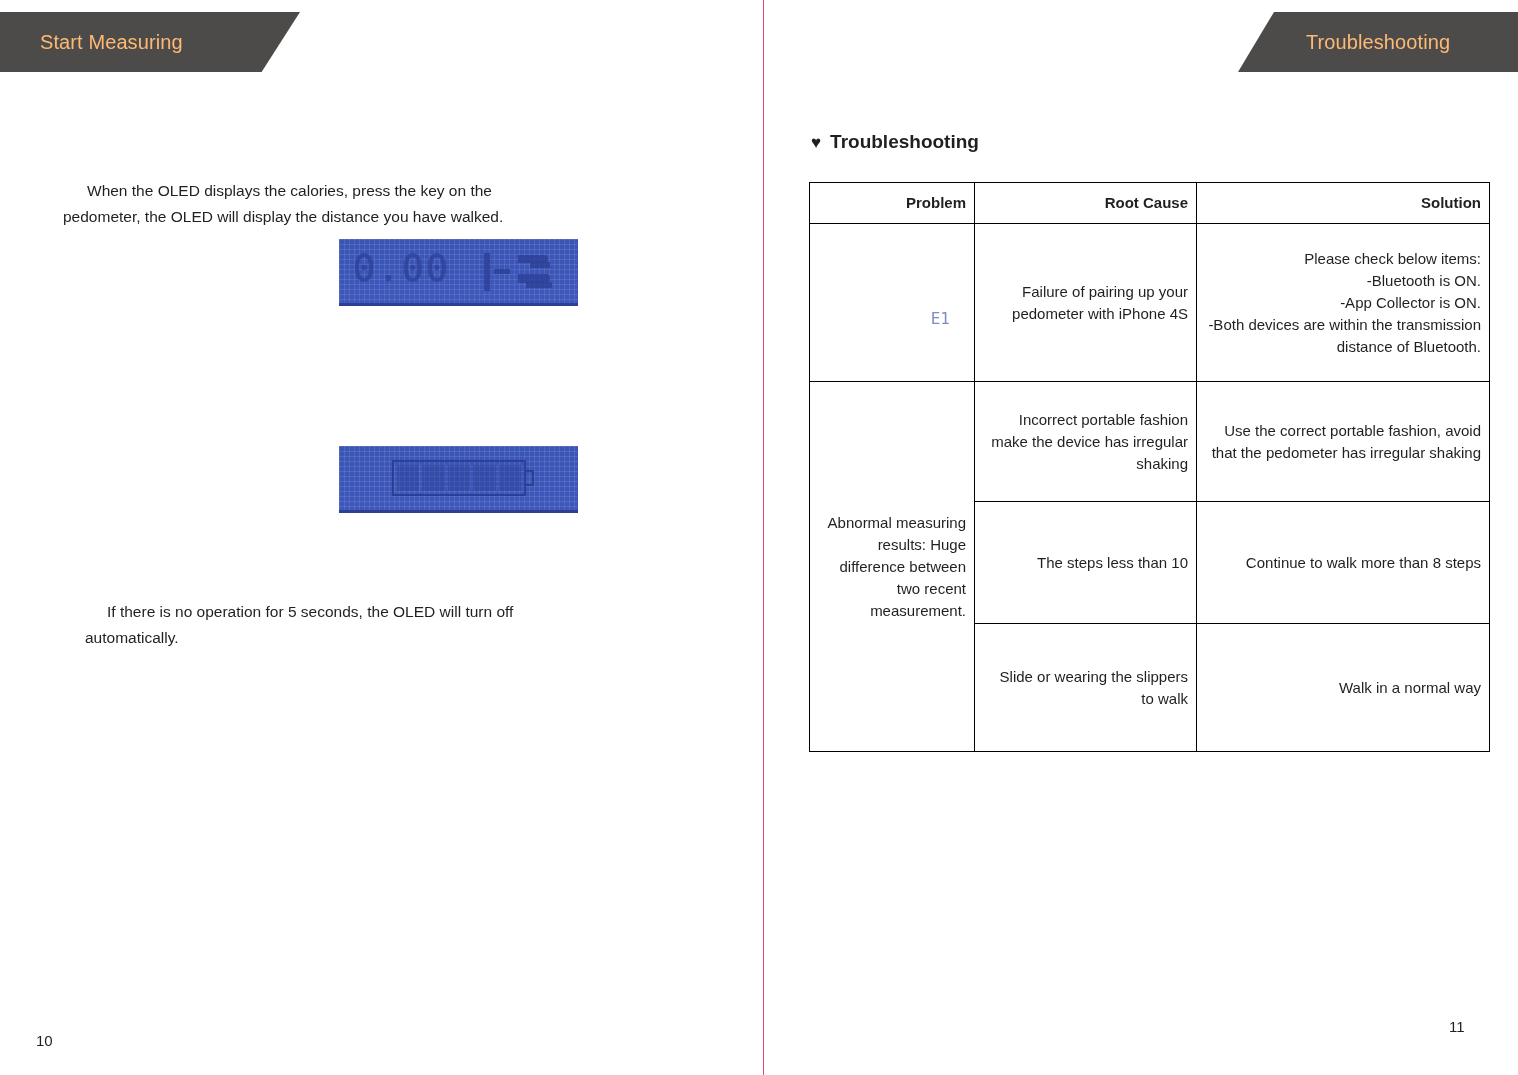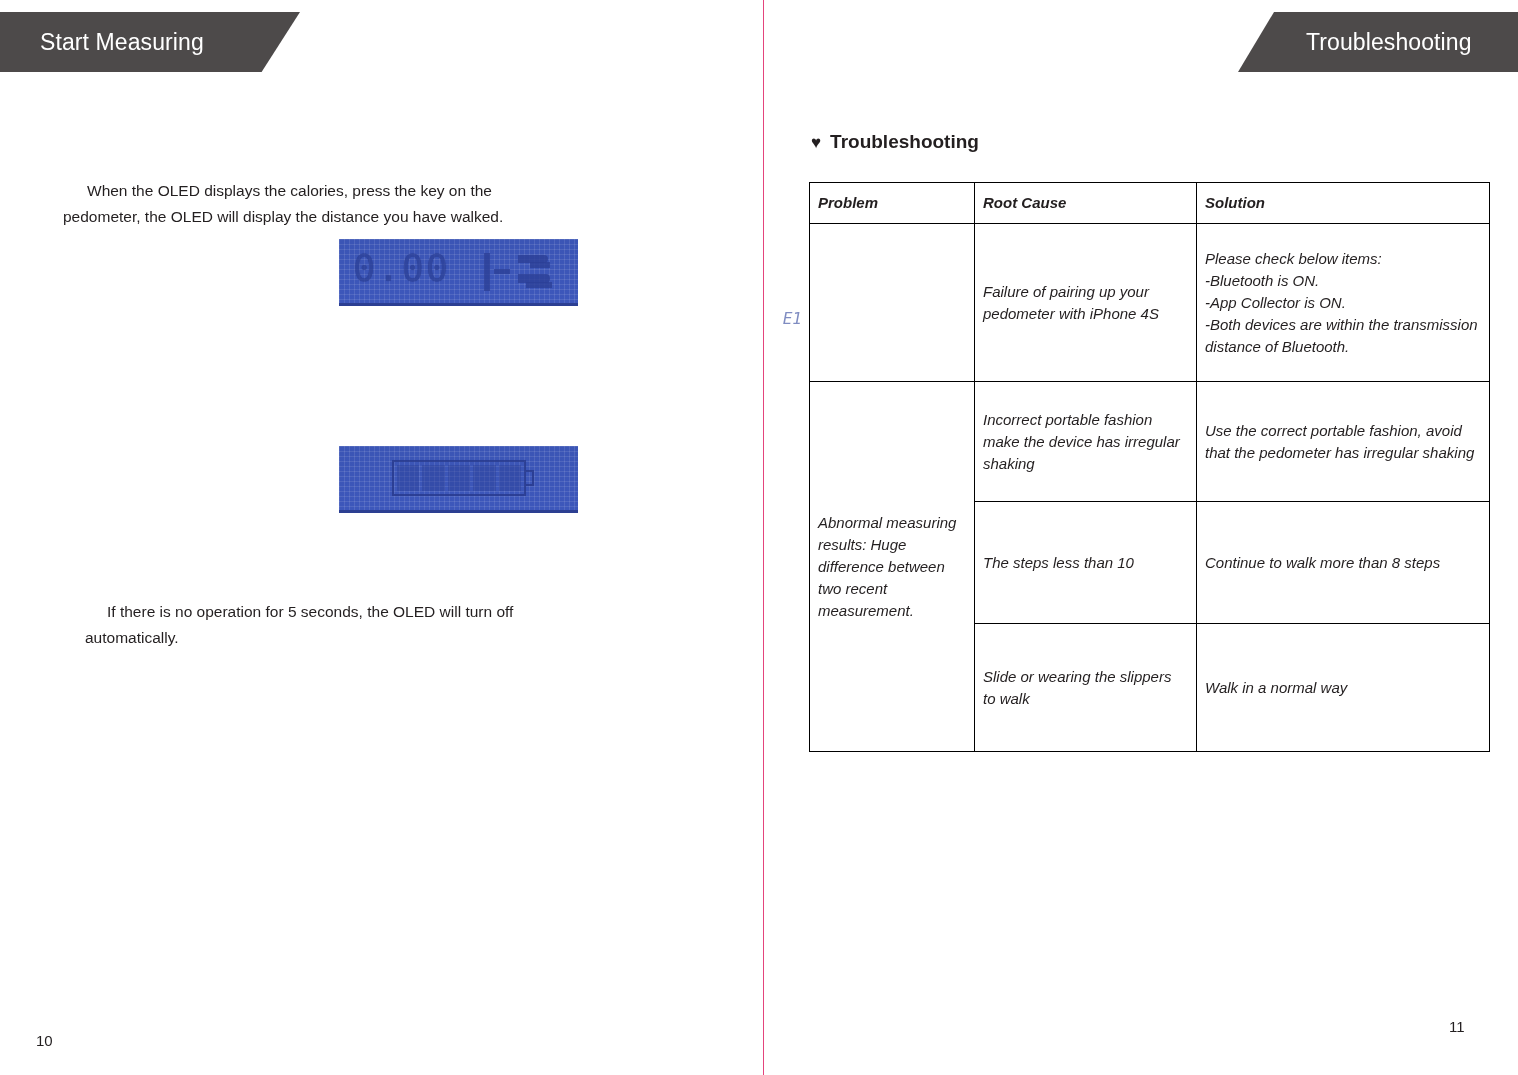--- a/index.html
+++ b/index.html
@@ -46,22 +46,22 @@
     clip-path: polygon(0 0, 100% 0, 88% 100%, 0 100%);
   }
   .banner-right {
     right: -20px;
     width: 300px;
     padding-left: 68px;
     box-sizing: border-box;
     clip-path: polygon(12% 0, 100% 0, 100% 100%, 0 100%);
   }
   .banner-title {
-    color: #ffffff;
-    font-size: 23px;
+    color: #fdba74;
+    font-size: 20px;
     letter-spacing: 0.1px;
     white-space: nowrap;
   }
 
   
   .page-left {
     position: absolute;
     left: 0;
     top: 0;
     width: 763px;
@@ -203,23 +203,22 @@
     border-collapse: collapse;
     table-layout: fixed;
   }
   .ts-table td, .ts-table th {
     border: 1.5px solid #000000;
     font-size: 15px;
     line-height: 22px;
     color: #231f20;
     padding: 6px 8px;
     vertical-align: middle;
-    text-align: left;
+    text-align: right;
     font-weight: normal;
-    font-style: italic;
   }
   .ts-table th {
     font-weight: bold;
     height: 32px;
     padding: 4px 8px;
   }
   .col-problem { width: 165px; }
   .col-cause   { width: 222px; }
   .col-solution{ width: 293px; }
 

